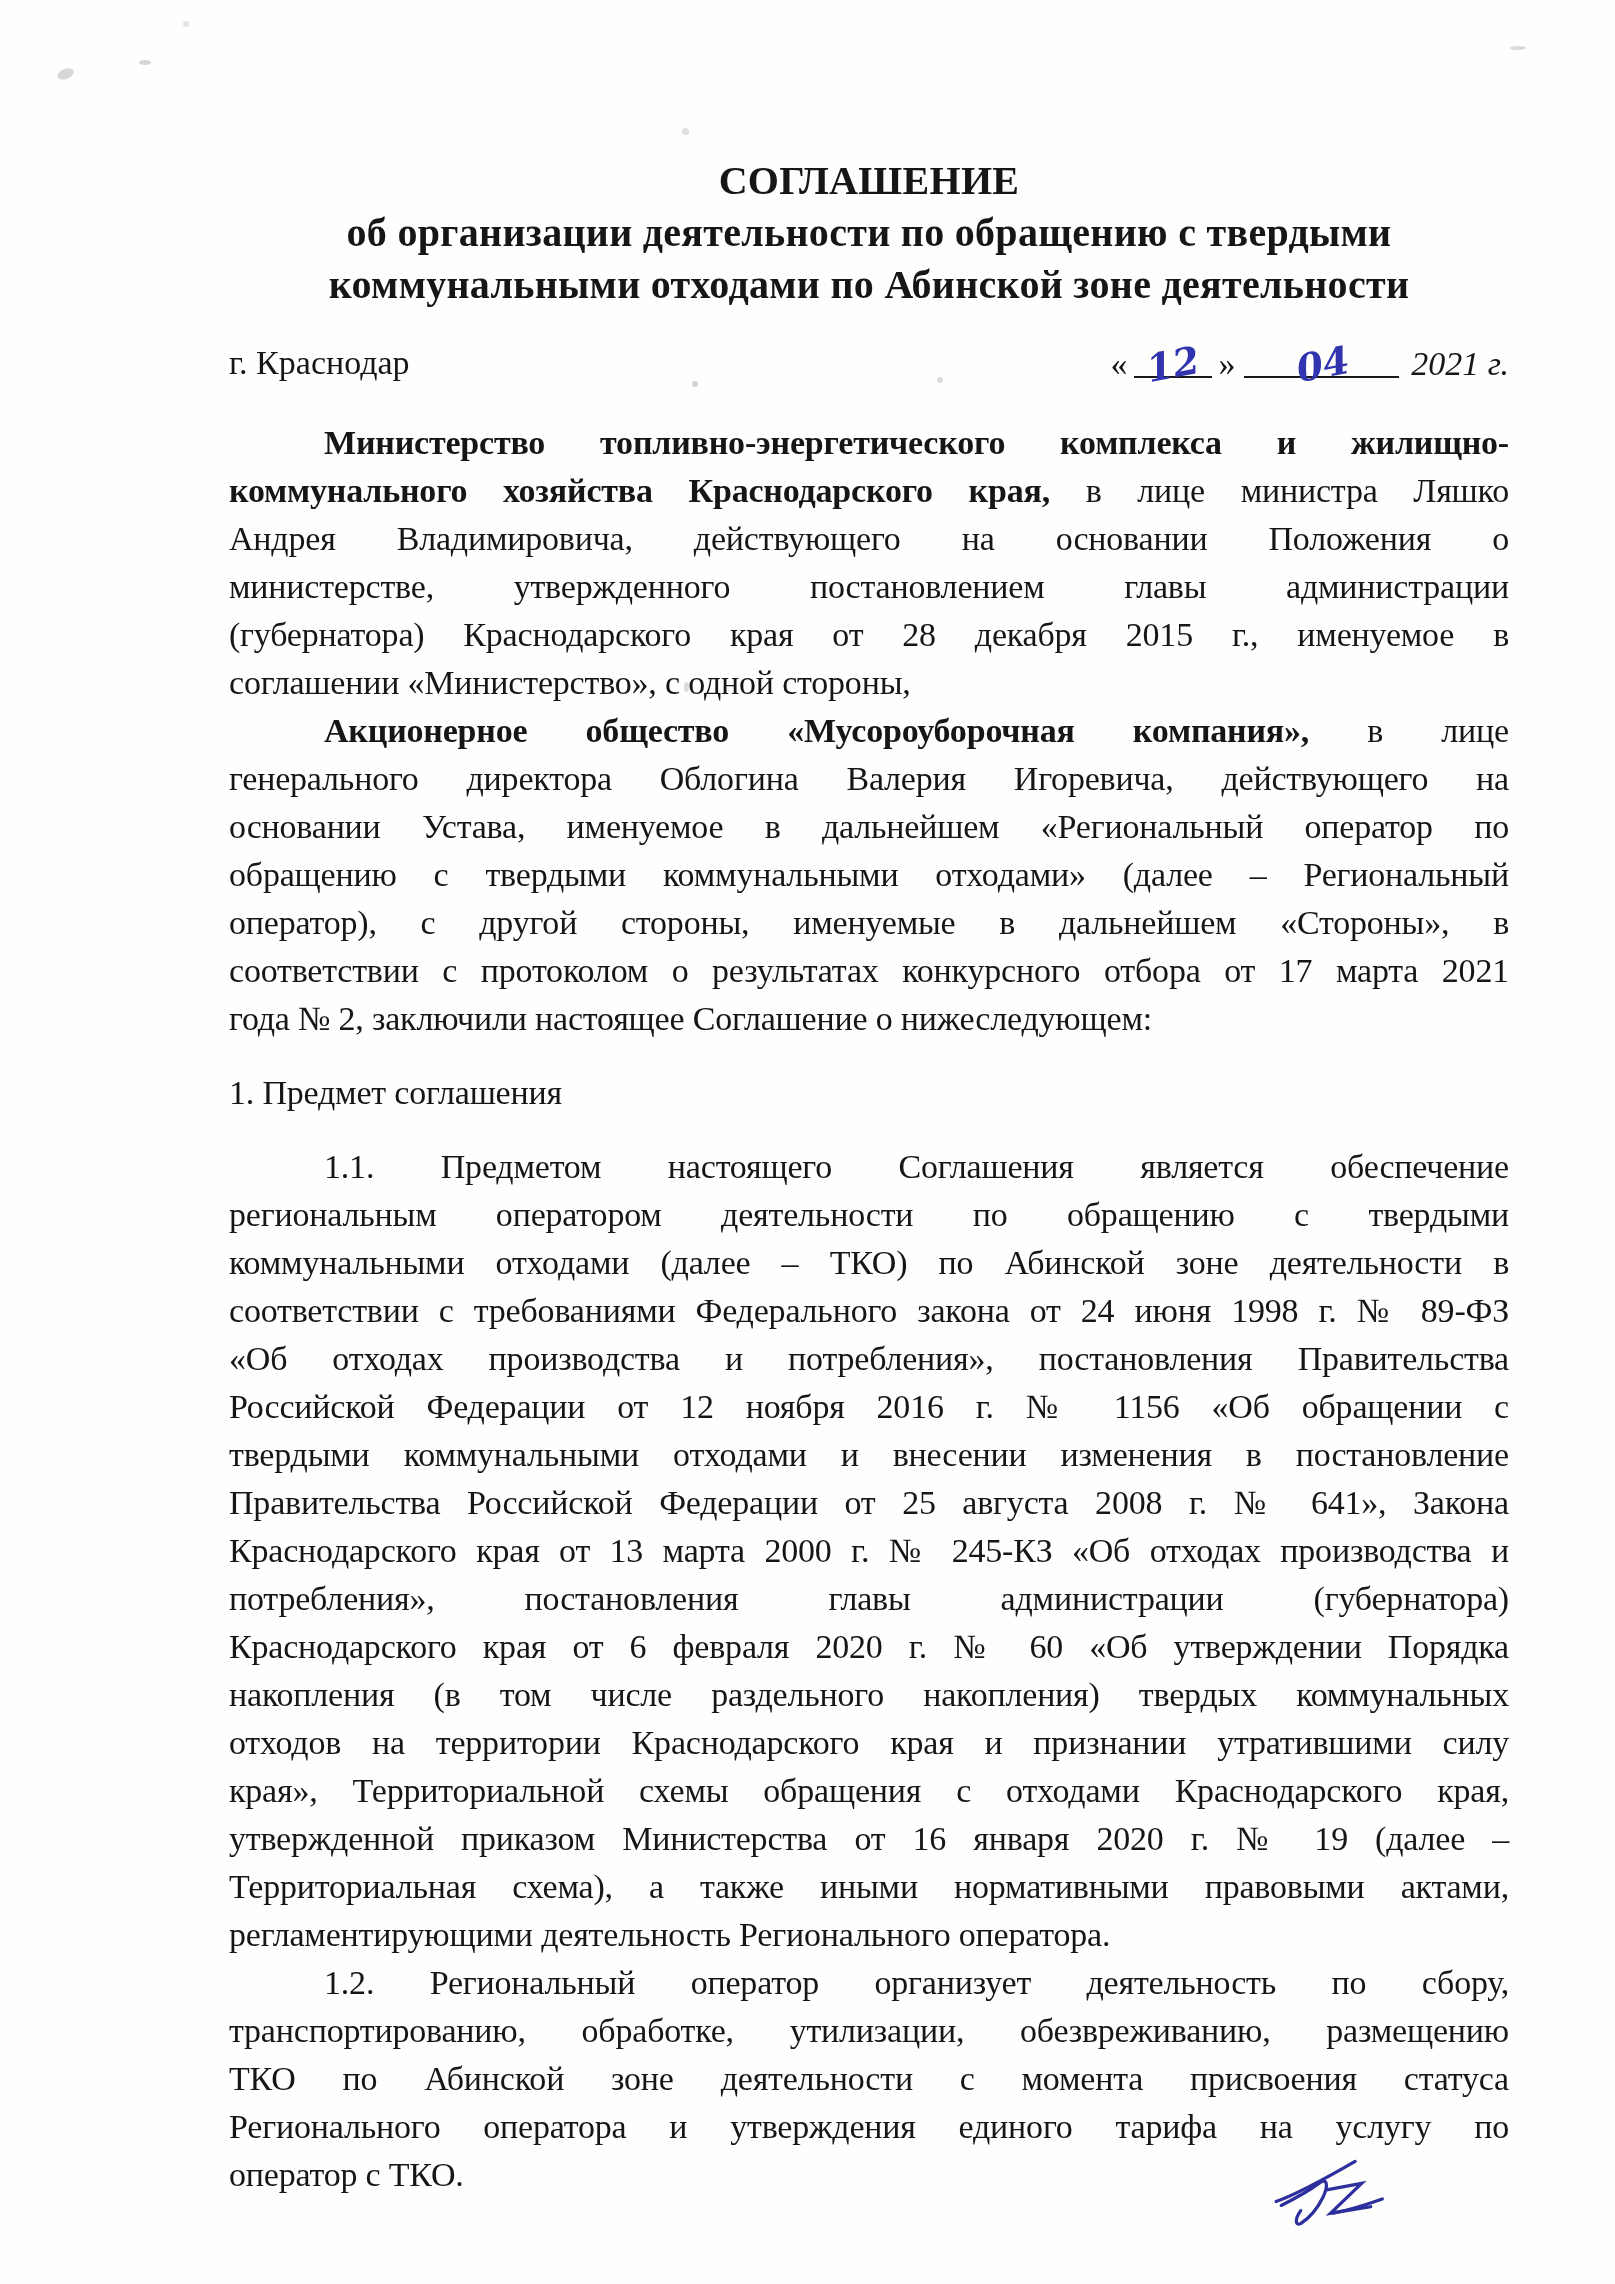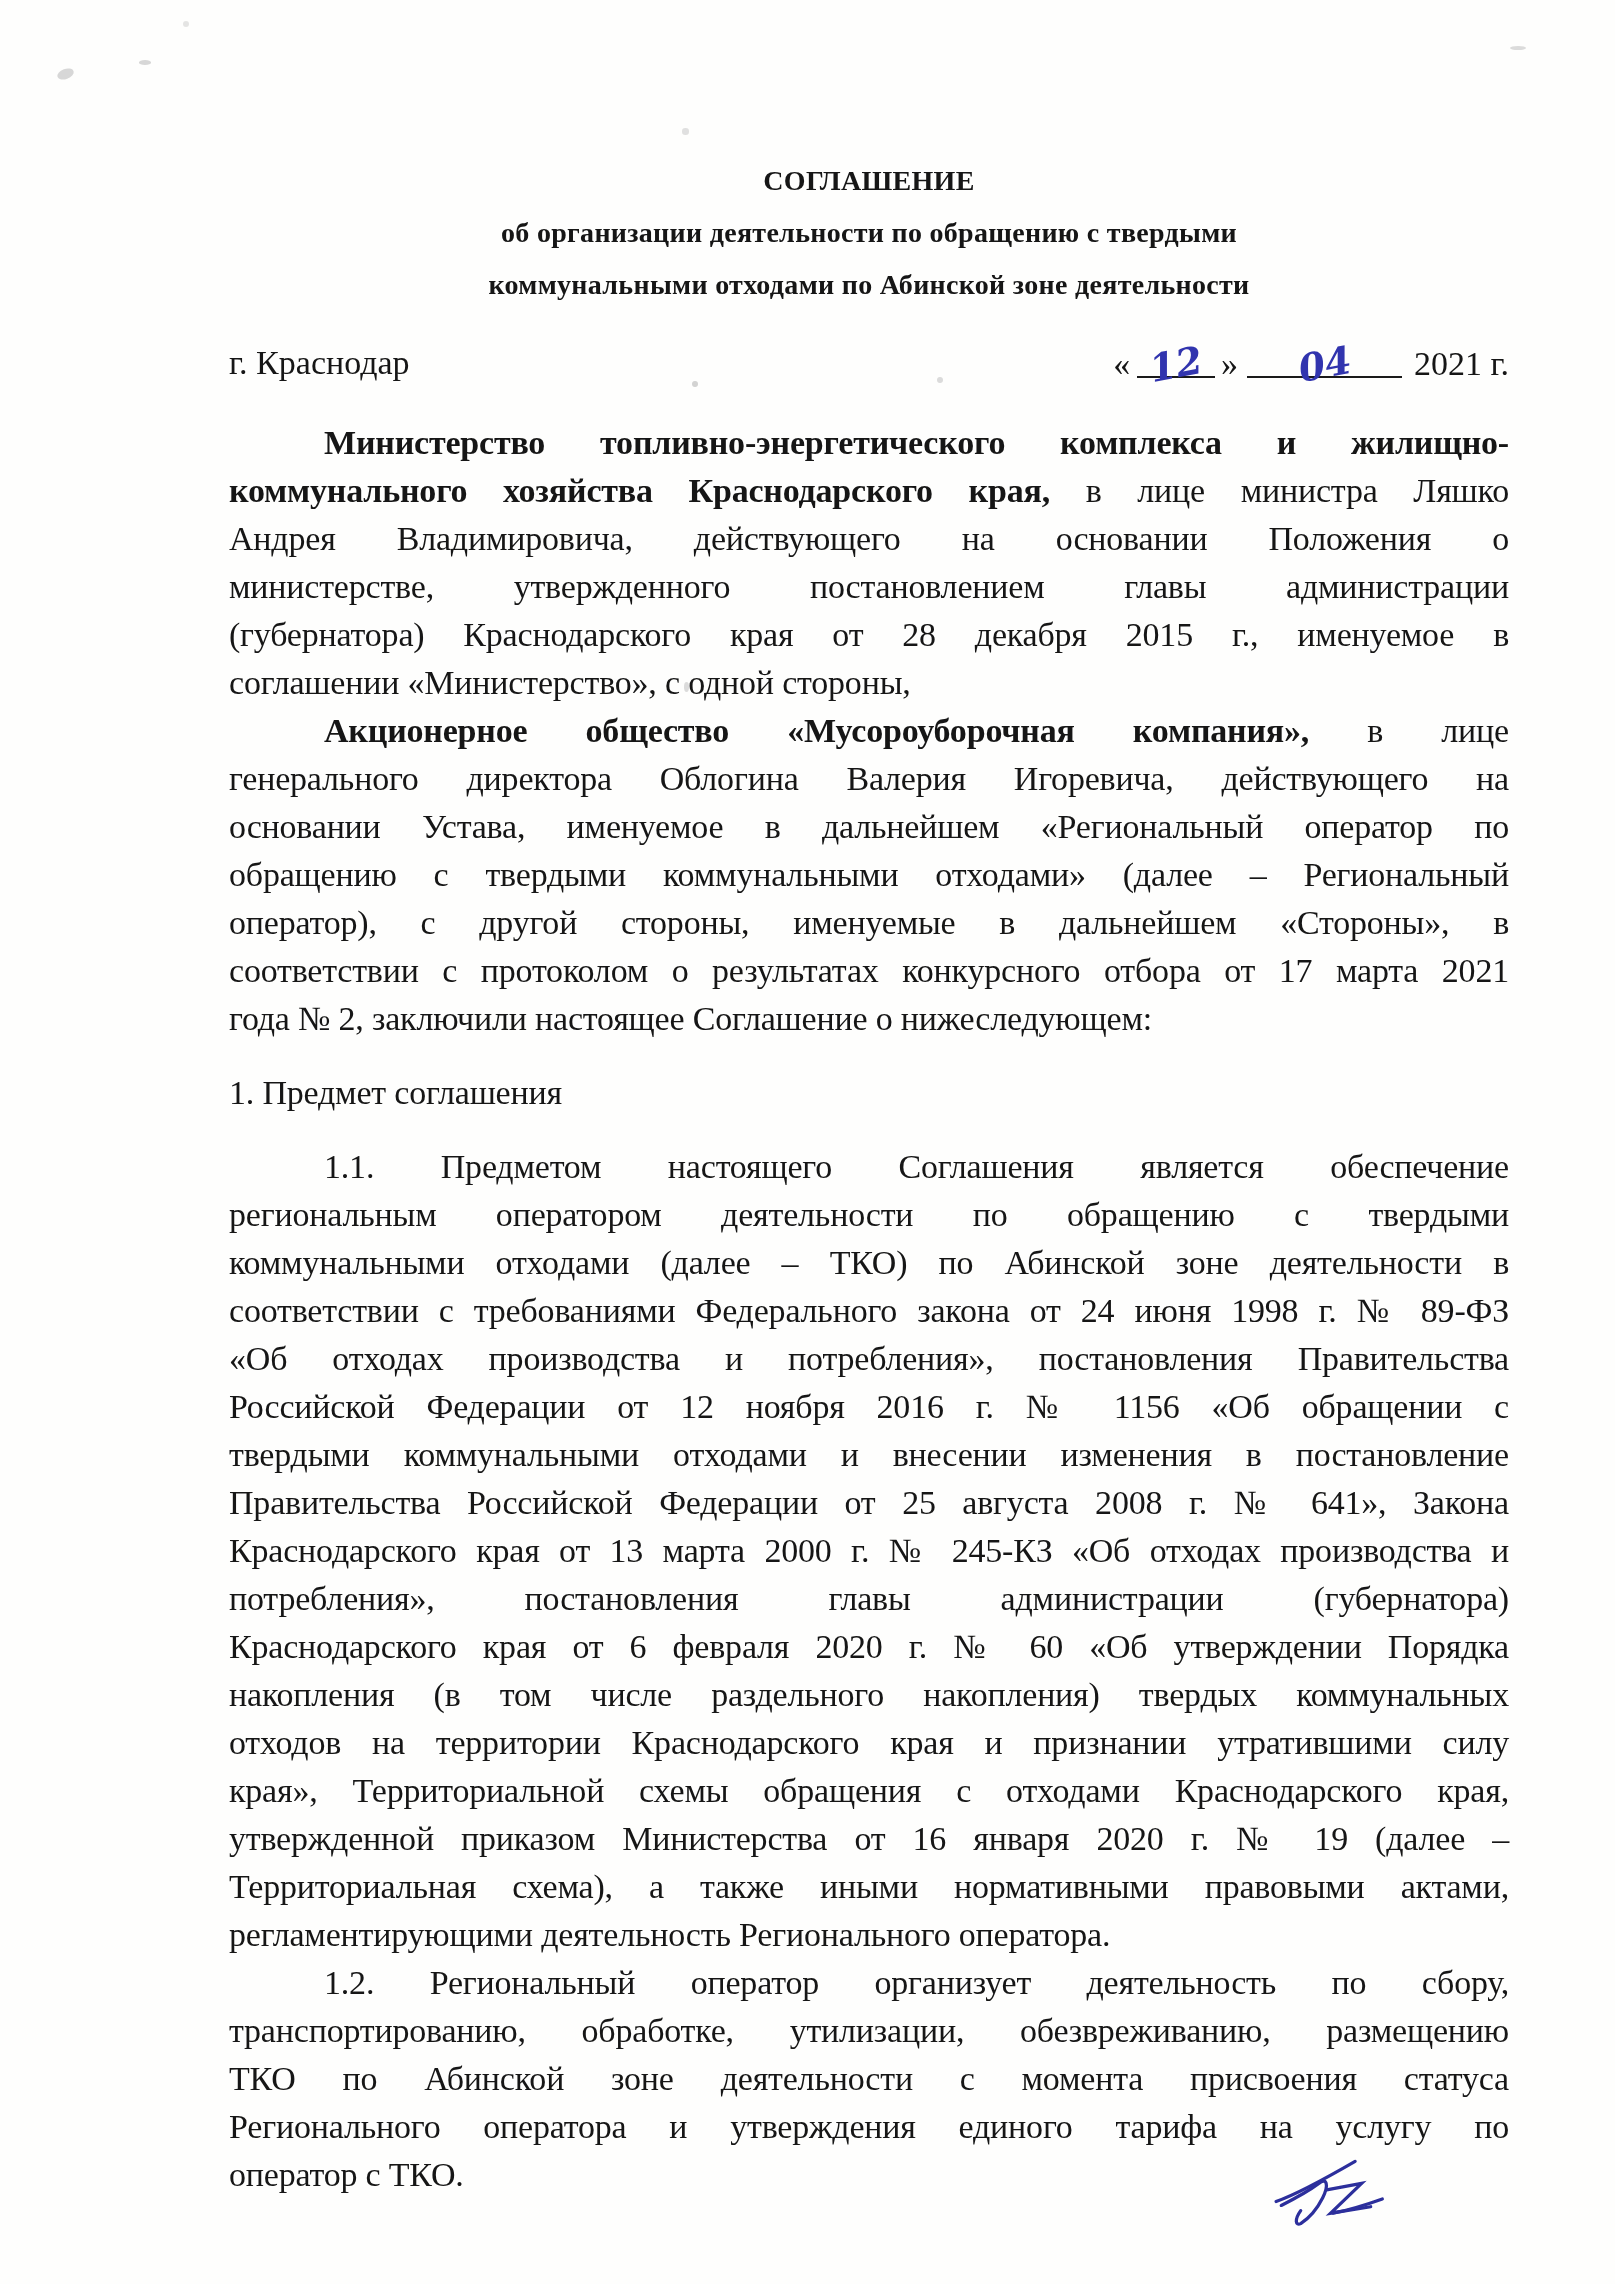--- a/index.html
+++ b/index.html
@@ -6,21 +6,21 @@
   body{
     width:1616px;height:2284px;position:relative;background:#ffffff;
     font-family:"Liberation Serif",serif;color:#161616;
     -webkit-font-smoothing:antialiased;
   }
   .page{position:absolute;inset:0;background:#fefefd;overflow:hidden;}
   .content{padding:155px 107px 0 229px;}
 
   
   .title div{
-    text-align:center;font-weight:bold;font-size:28px;line-height:52px;
+    text-align:center;font-weight:bold;font-size:40px;line-height:52px;
     letter-spacing:0.3px;
   }
 
   
   .daterow{
     margin-top:27px;display:flex;justify-content:space-between;
     align-items:center;font-size:34px;line-height:48px;
   }
   .dategroup{display:inline-flex;align-items:baseline;}
   .q{padding:0 2.6px;}
@@ -28,21 +28,21 @@
     display:inline-block;border-bottom:2.6px solid #1a1a1a;
     text-align:center;height:38px;overflow:visible;
   }
   .blank.day{width:78px;margin:0 3.9px;}
   .blank.mon{width:155px;margin:0 11.7px 0 6.5px;}
   .hand{
     display:inline-block;font-style:italic;color:#3134ae;font-size:38px;
     transform:rotate(-11deg) translateY(2.6px);
     font-family:"DejaVu Serif",serif;font-weight:bold;
   }
-  .year{white-space:nowrap;}
+  .year{white-space:nowrap;font-style:italic;}
 
   
   .para{font-size:34px;line-height:48px;letter-spacing:-0.2px;}
   .para .line{text-align:justify;text-align-last:justify;white-space:normal;}
   .para .line.first{text-indent:95px;}
   .para .line.last{text-align-last:left;}
   .b{font-weight:bold;}
 
   .heading{
     font-size:34px;line-height:48px;margin:26px 0;

